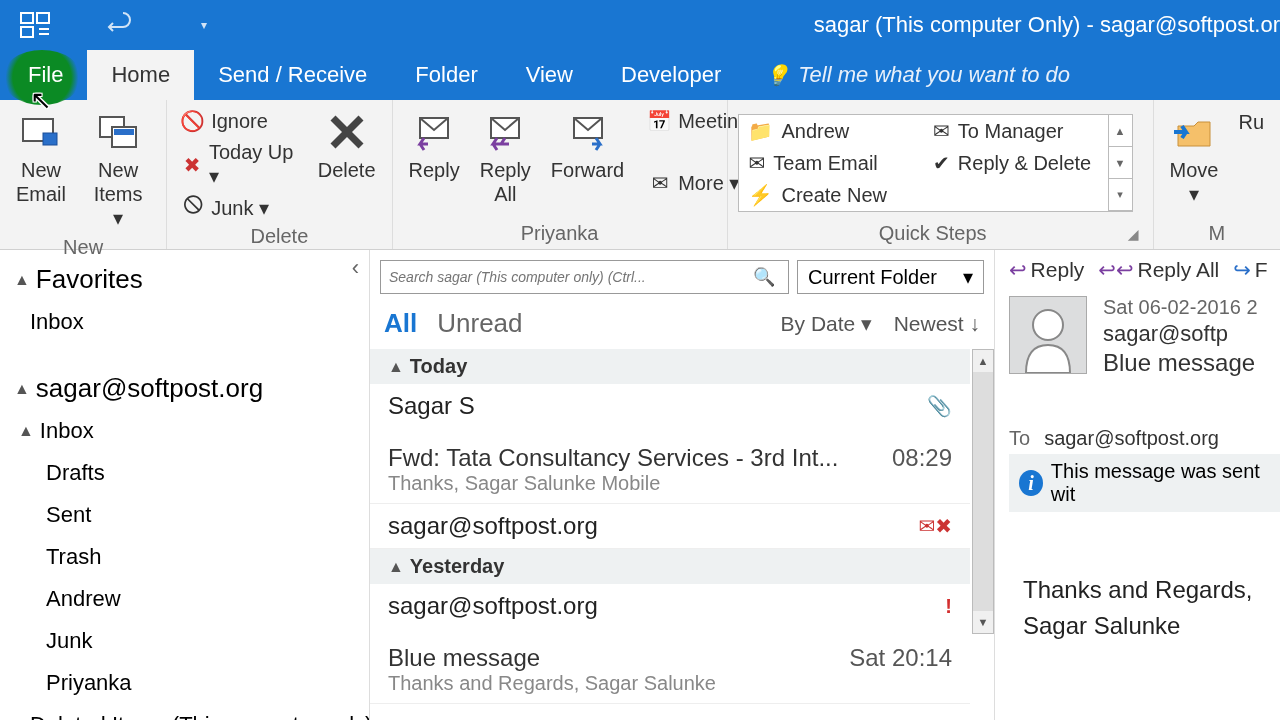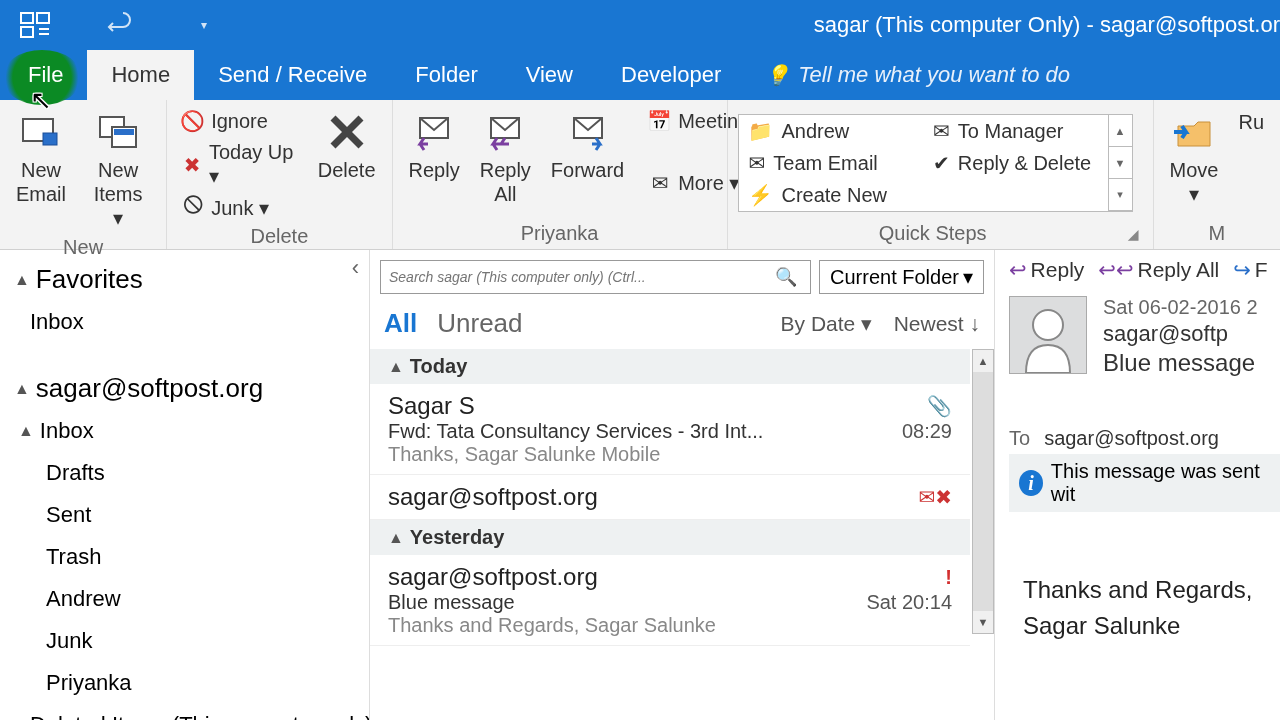--- a/index.html
+++ b/index.html
@@ -43,38 +43,38 @@
 .nav-header { font-size: 26px; font-weight: normal; padding: 6px 14px; display: flex; align-items: center; gap: 6px; cursor: pointer; }
 .nav-item { font-size: 22px; padding: 8px 14px 8px 30px; cursor: pointer; }
 .nav-item.sub { padding-left: 46px; }
 .caret-d { font-size: 16px; color: #555; }
 
 .list { width: 625px; border-right: 1px solid #ddd; display: flex; flex-direction: column; position: relative; }
 .search-row { display: flex; gap: 8px; padding: 10px 10px 6px; }
 .search-box { flex: 1; border: 1px solid #999; display: flex; align-items: center; padding: 4px 8px; background: #fff; }
 .search-box input { border: none; outline: none; flex: 1; font-size: 14px; font-style: italic; color: #888; }
 .search-icon { font-size: 18px; color: #444; padding: 0 4px; cursor: pointer; }
-.scope-dd { border: 1px solid #999; padding: 4px 10px; font-size: 20px; display: flex; align-items: center; gap: 4px; cursor: pointer; }
+.scope-dd { border: 1px solid #999; padding: 4px 10px; font-size: 20px; display: flex; align-items: center; gap: 26px; cursor: pointer; }
 
 .filter-row { display: flex; align-items: center; padding: 8px 14px 10px; gap: 20px; }
 .filter-tab { font-size: 26px; color: #666; cursor: pointer; }
 .filter-tab.active { color: #1976d2; font-weight: bold; }
 .sort-controls { margin-left: auto; display: flex; gap: 22px; font-size: 21px; color: #555; }
 .sort-btn { cursor: pointer; display: flex; align-items: center; gap: 4px; }
 
 .msg-scroll { flex: 1; overflow: hidden; position: relative; }
 .scrollbar-v { position: absolute; right: 0; top: 0; width: 22px; height: 285px; border: 1px solid #bbb; background: #f0f0f0; display: flex; flex-direction: column; }
 .sb-btn { height: 22px; display: flex; align-items: center; justify-content: center; font-size: 11px; color: #555; cursor: pointer; }
 .sb-track { flex: 1; background: #ddd; }
 
 .date-header { background: #eef1f2; padding: 6px 18px; font-size: 20px; font-weight: bold; color: #333; display: flex; align-items: center; gap: 6px; margin-right: 24px; }
 .msg-item { padding: 8px 18px; border-bottom: 1px solid #eee; margin-right: 24px; cursor: pointer; }
 .msg-sender { font-size: 24px; color: #222; display: flex; align-items: center; }
 .msg-icons { margin-left: auto; font-size: 20px; color: #666; }
-.msg-subject { font-size: 20px; color: #333; display: flex; }
+.msg-subject { font-size: 24px; color: #333; display: flex; margin-top: 24px; }
 .msg-time { margin-left: auto; color: #555; }
 .msg-preview { font-size: 20px; color: #888; }
 
 .reading { flex: 1; padding: 8px 0 8px 14px; overflow: hidden; }
 .reading-actions { display: flex; gap: 14px; font-size: 21px; color: #333; padding-bottom: 8px; }
 .ra-btn { display: flex; align-items: center; gap: 4px; cursor: pointer; }
 .reading-header { display: flex; gap: 16px; padding: 6px 0; }
 .avatar { width: 78px; height: 78px; border: 1px solid #aaa; background: #dcddde; display: flex; align-items: flex-end; justify-content: center; overflow: hidden; }
 .avatar svg { width: 60px; height: 70px; }
 .rh-info { flex: 1; font-size: 20px; color: #333; }

